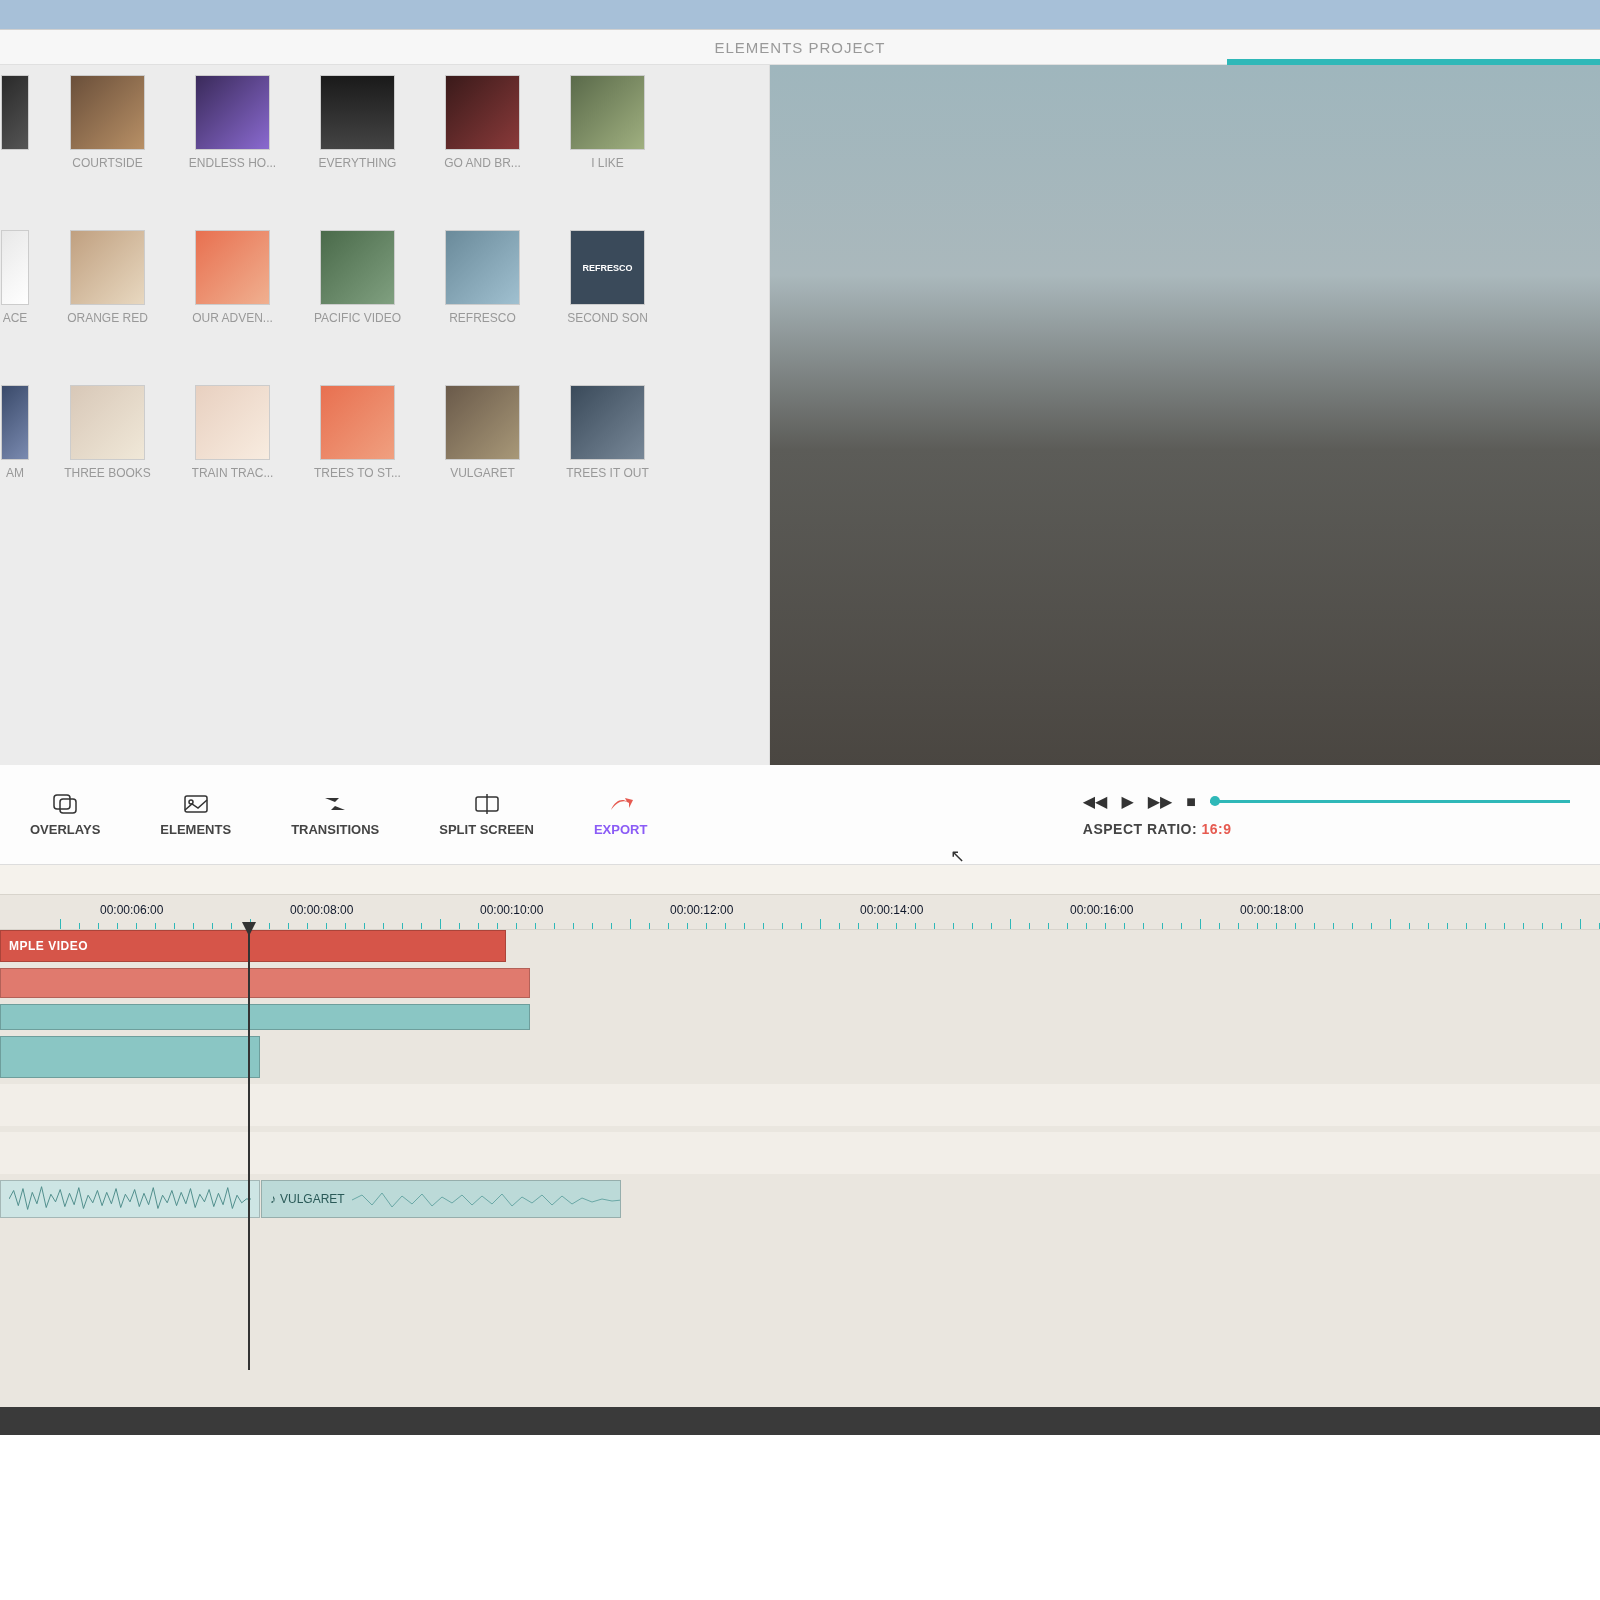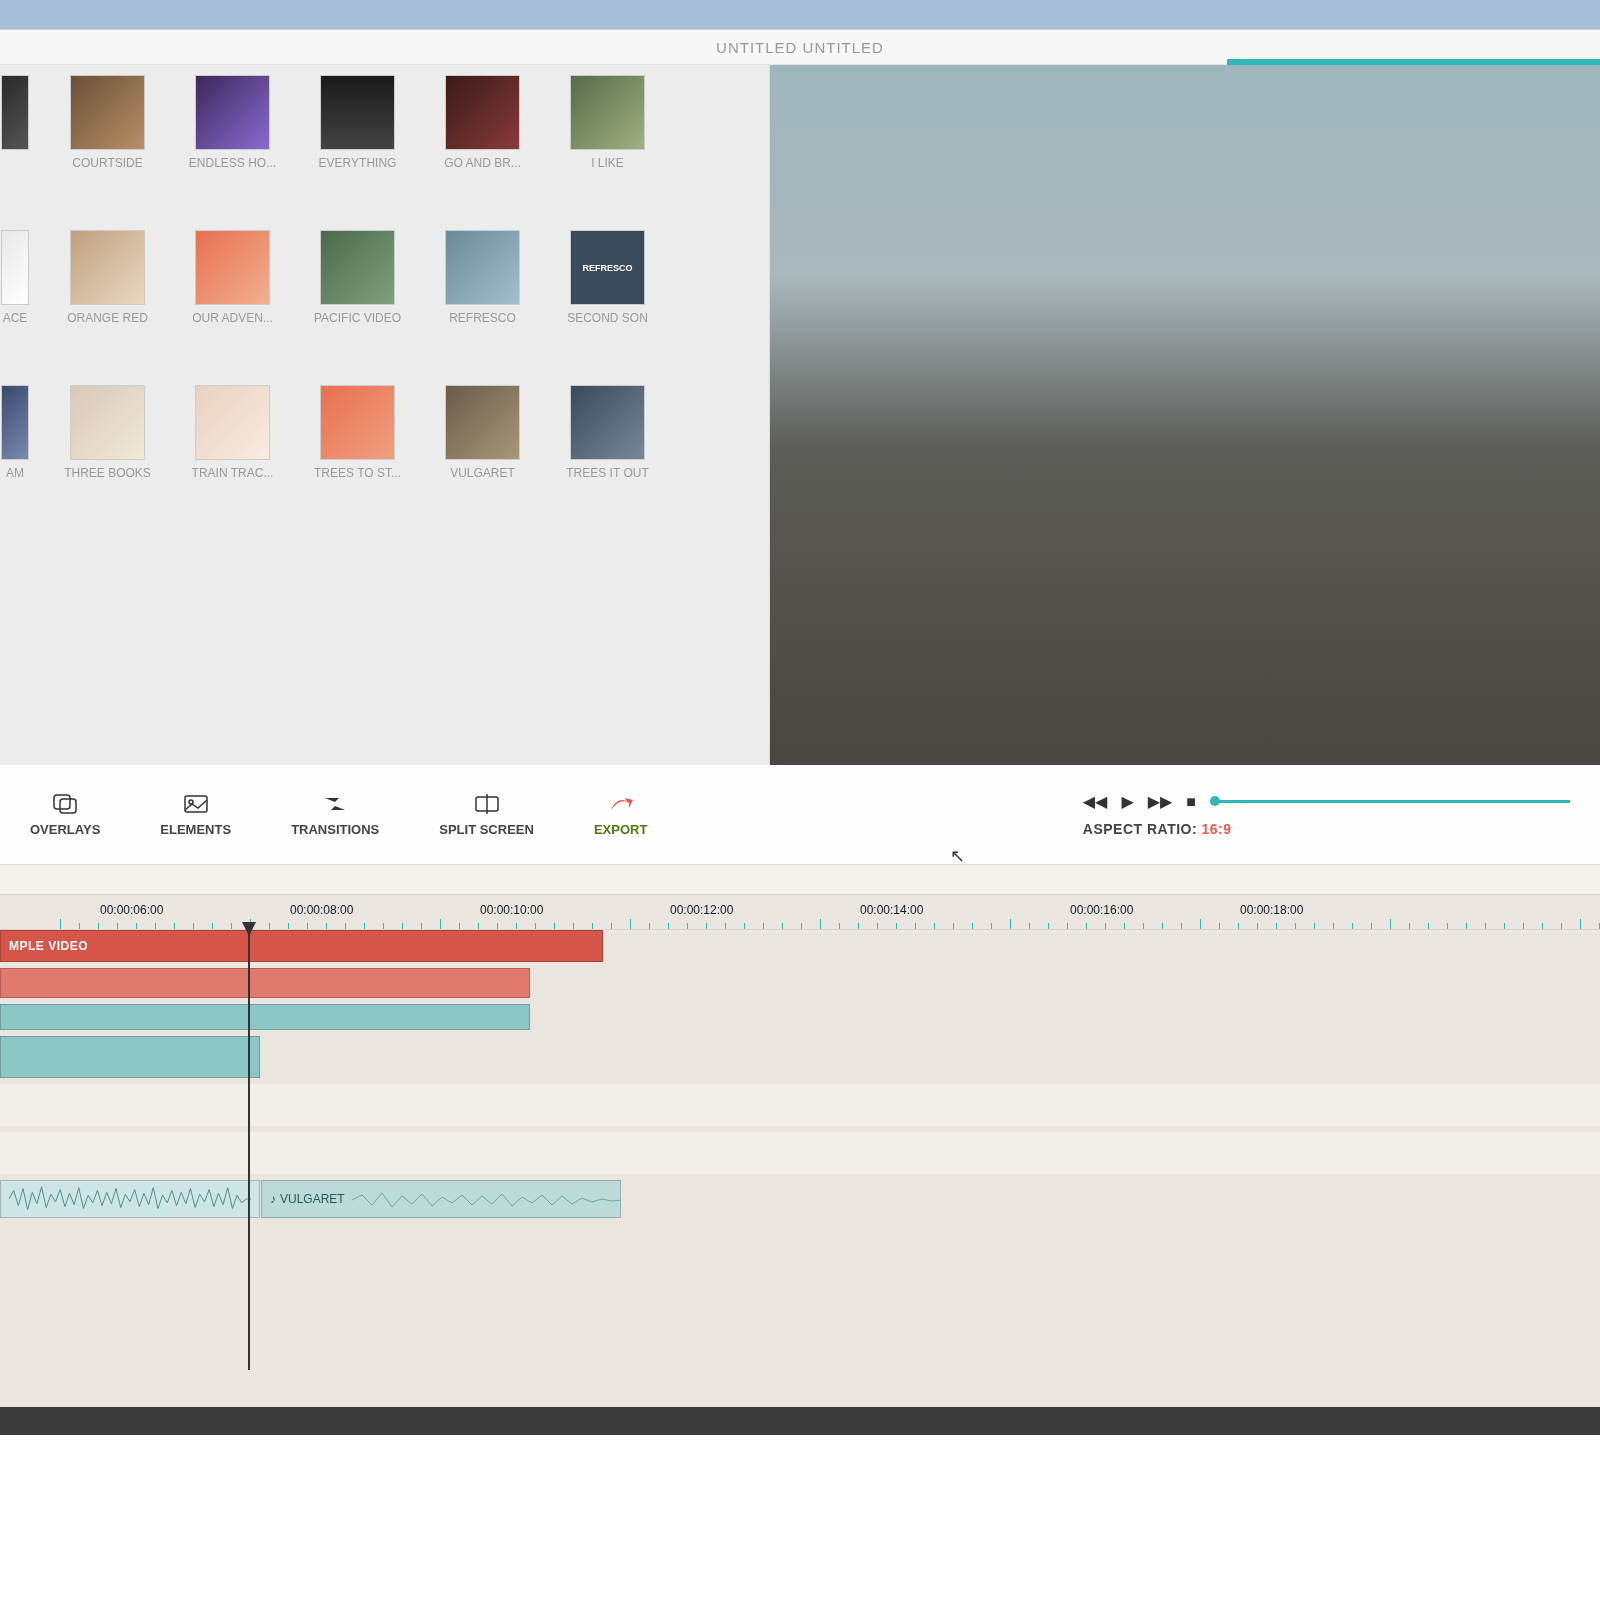--- a/index.html
+++ b/index.html
@@ -57,21 +57,21 @@
 }
 .toolbar-row {
   height: 100px; display: flex; align-items: center;
   background: #fdfdfd; border-bottom: 1px solid #ddd;
   padding: 0 30px; gap: 60px;
 }
 .tool-btn {
   display: flex; flex-direction: column; align-items: center; gap: 6px;
   cursor: pointer; font-size: 13px; font-weight: 600; color: #444;
 }
-.tool-btn.active { color: #4d7c0f; }
+.tool-btn.active { color: #8b5cf6; }
 .tool-icon { width: 28px; height: 24px; }
 .playback-section {
   margin-left: auto; display: flex; flex-direction: column; gap: 10px;
 }
 .play-controls { display: flex; gap: 14px; align-items: center; }
 .play-btn { cursor: pointer; font-size: 16px; color: #333; }
 .progress-bar { height: 3px; background: #2fb8b8; width: 360px; position:relative; }
 .progress-handle { position:absolute; left:0; top:-4px; width:10px; height:10px; border-radius:50%; background:#2fb8b8;}
 .aspect-row { font-size: 14px; font-weight: 600; color: #444; letter-spacing: 0.5px;}
 .aspect-val { color: #e65a50; }
@@ -140,21 +140,21 @@
 .t15{background:linear-gradient(135deg,#e8d0c0,#f8ece0);}
 .t16{background:linear-gradient(135deg,#e87050,#f0a080);}
 .t17{background:linear-gradient(135deg,#6a5a4a,#a89878);}
 .t18{background:linear-gradient(135deg,#3a4a5a,#788898);}
 </style>
 </head>
 <body>
 
 <div class="titlebar"></div>
 <div class="header">
-  <span>UNTITLED UNTITLED</span>
+  <span>ELEMENTS PROJECT</span>
 </div>
 
 <div class="upper">
   <div class="media-panel">
     <div class="media-grid" id="media-grid">
         <div class="media-item" style="width: 30px;">
           <div class="thumb t1 partial"></div>
           <div class="media-label"></div>
         </div>
         <div class="media-item">
@@ -388,21 +388,21 @@
       <div class="tick major" style="left: 1580px;"></div>
       <div class="tick" style="left: 1599px;"></div>
     </div>
 
   <div class="tracks">
     <div class="playhead" id="playhead" style="left: 248px;">
       <div class="playhead-head"></div>
     </div>
 
     <div class="track" style="height:32px;">
-      <div class="clip video video-label" style="left:0; width:603px;">
+      <div class="clip video video-label" style="left:0; width:506px;">
         <span>MPLE VIDEO</span>
       </div>
     </div>
     <div class="track" style="height:30px;">
       <div class="clip video" style="left:0; width:530px; background:#e07a6e;"></div>
     </div>
     <div class="track" style="height:26px;">
       <div class="clip audio" style="left:0; width:530px;"></div>
     </div>
     <div class="track" style="height:42px;">

